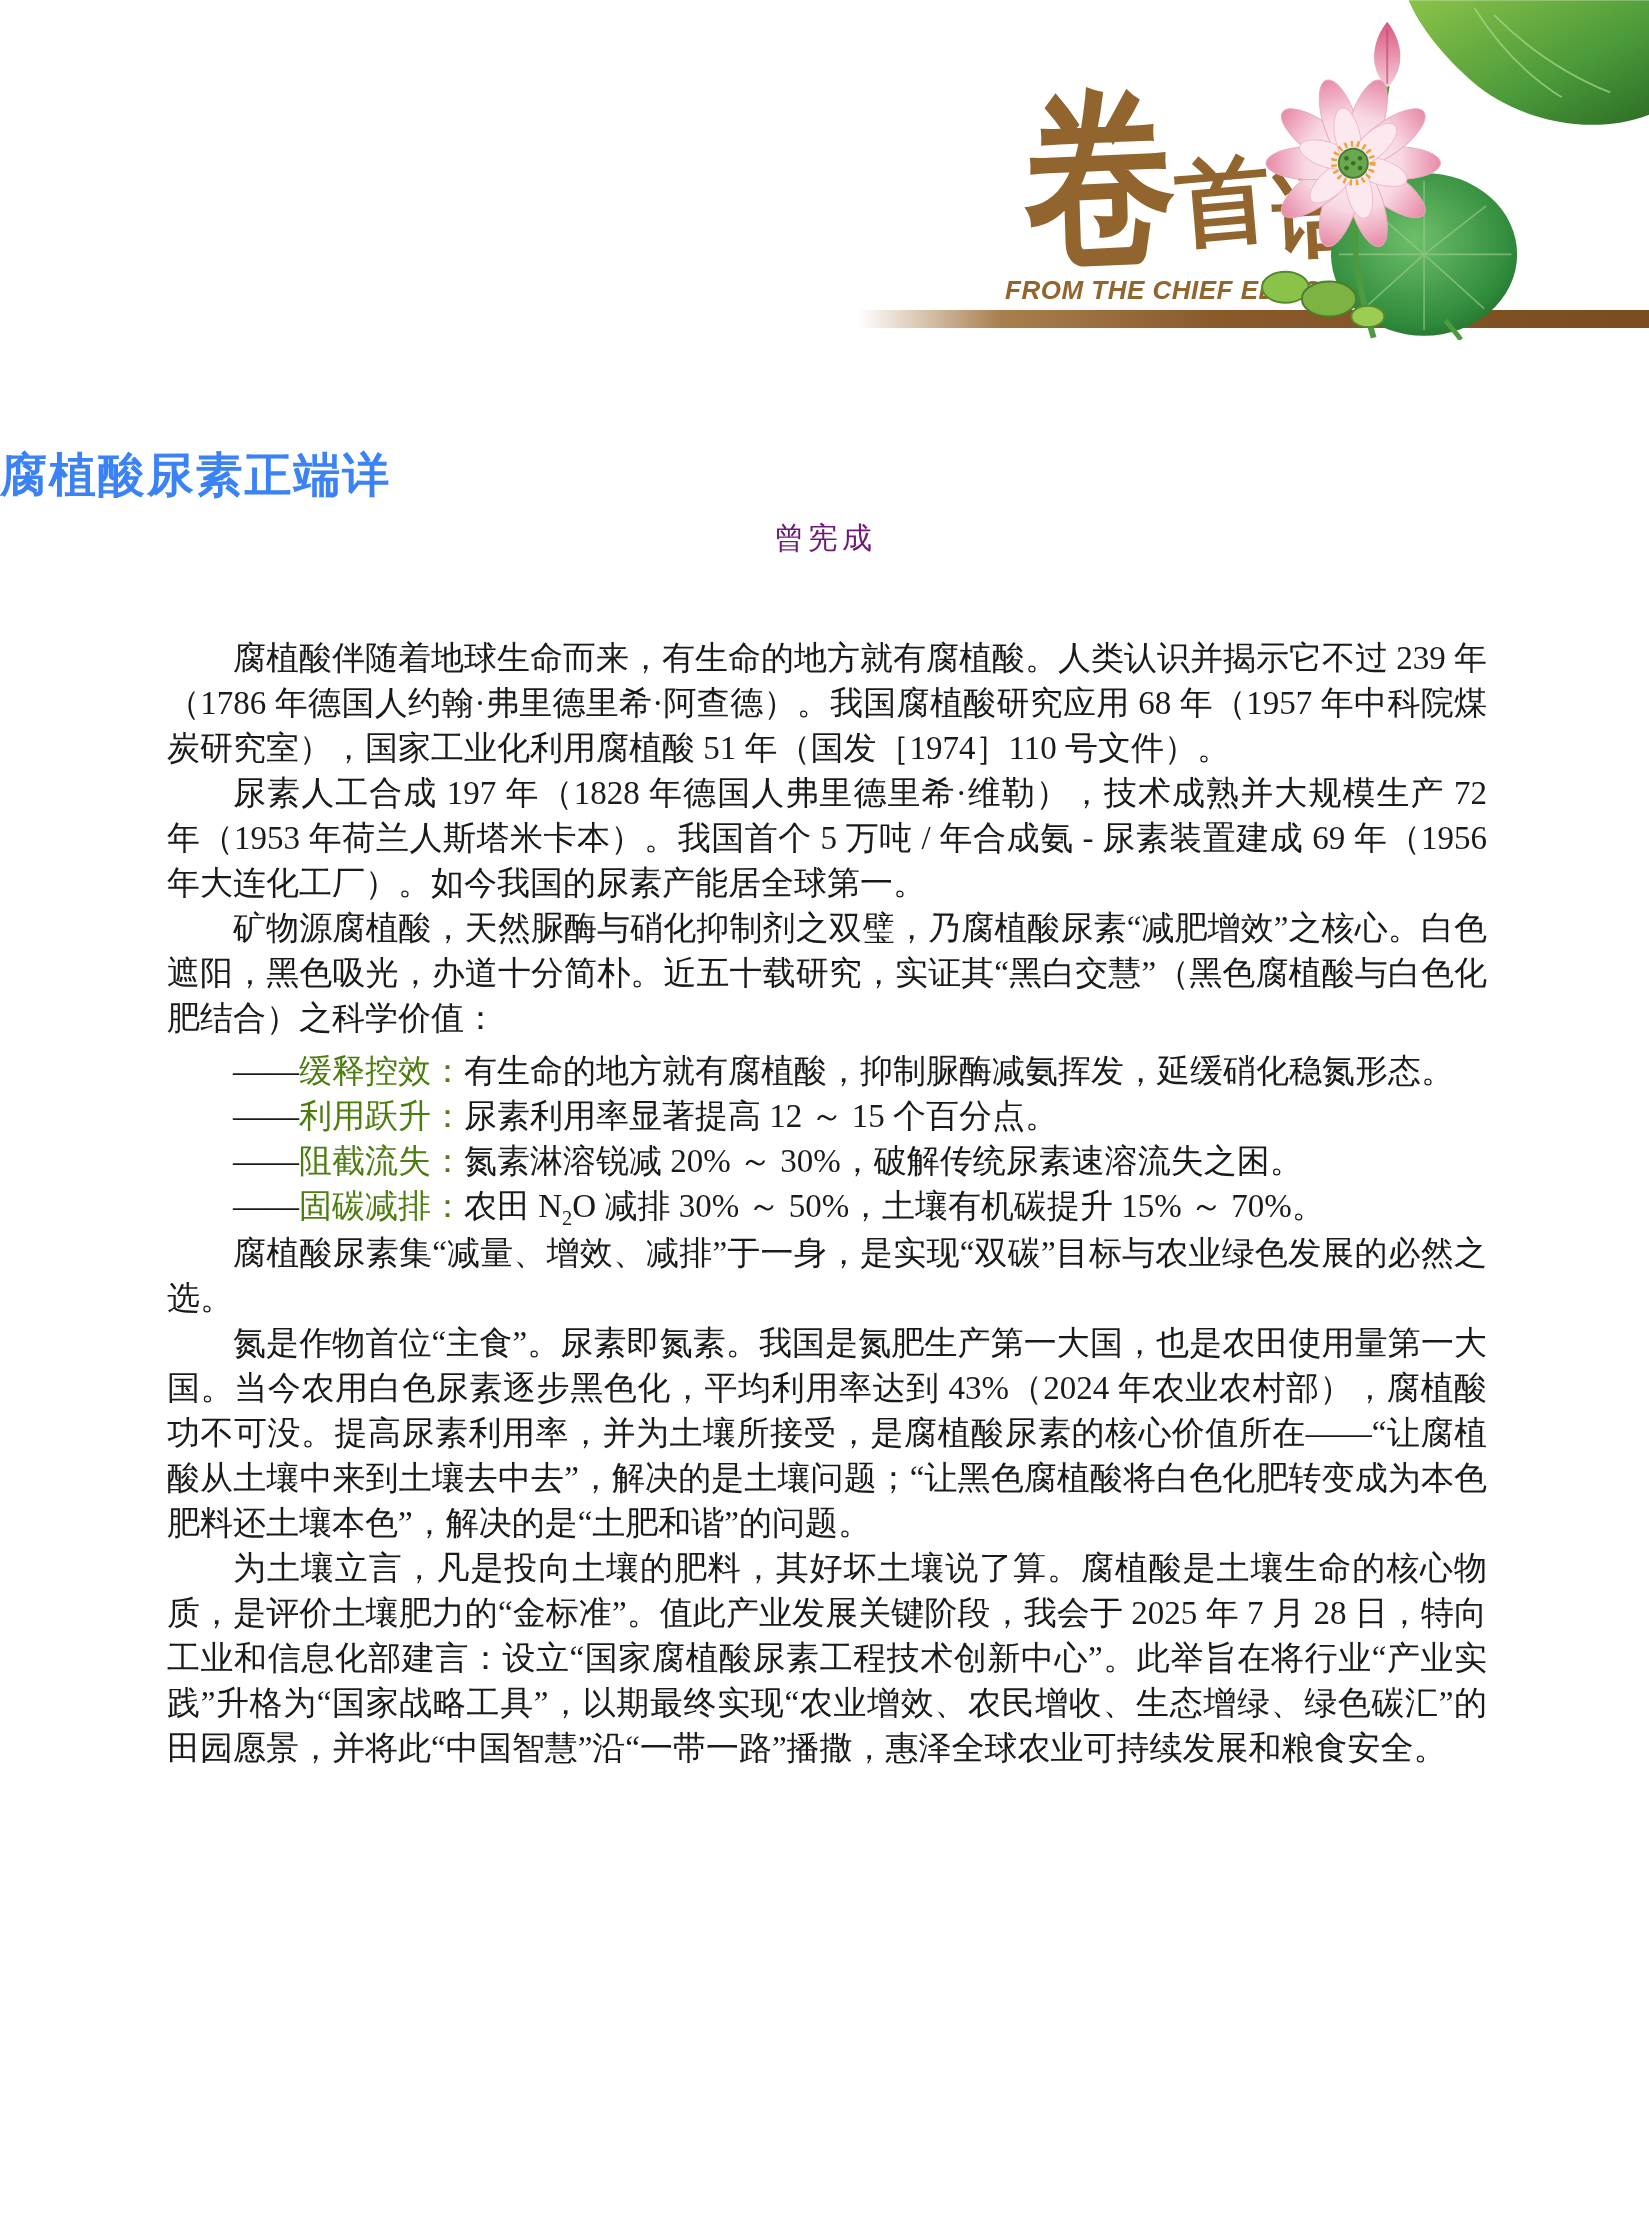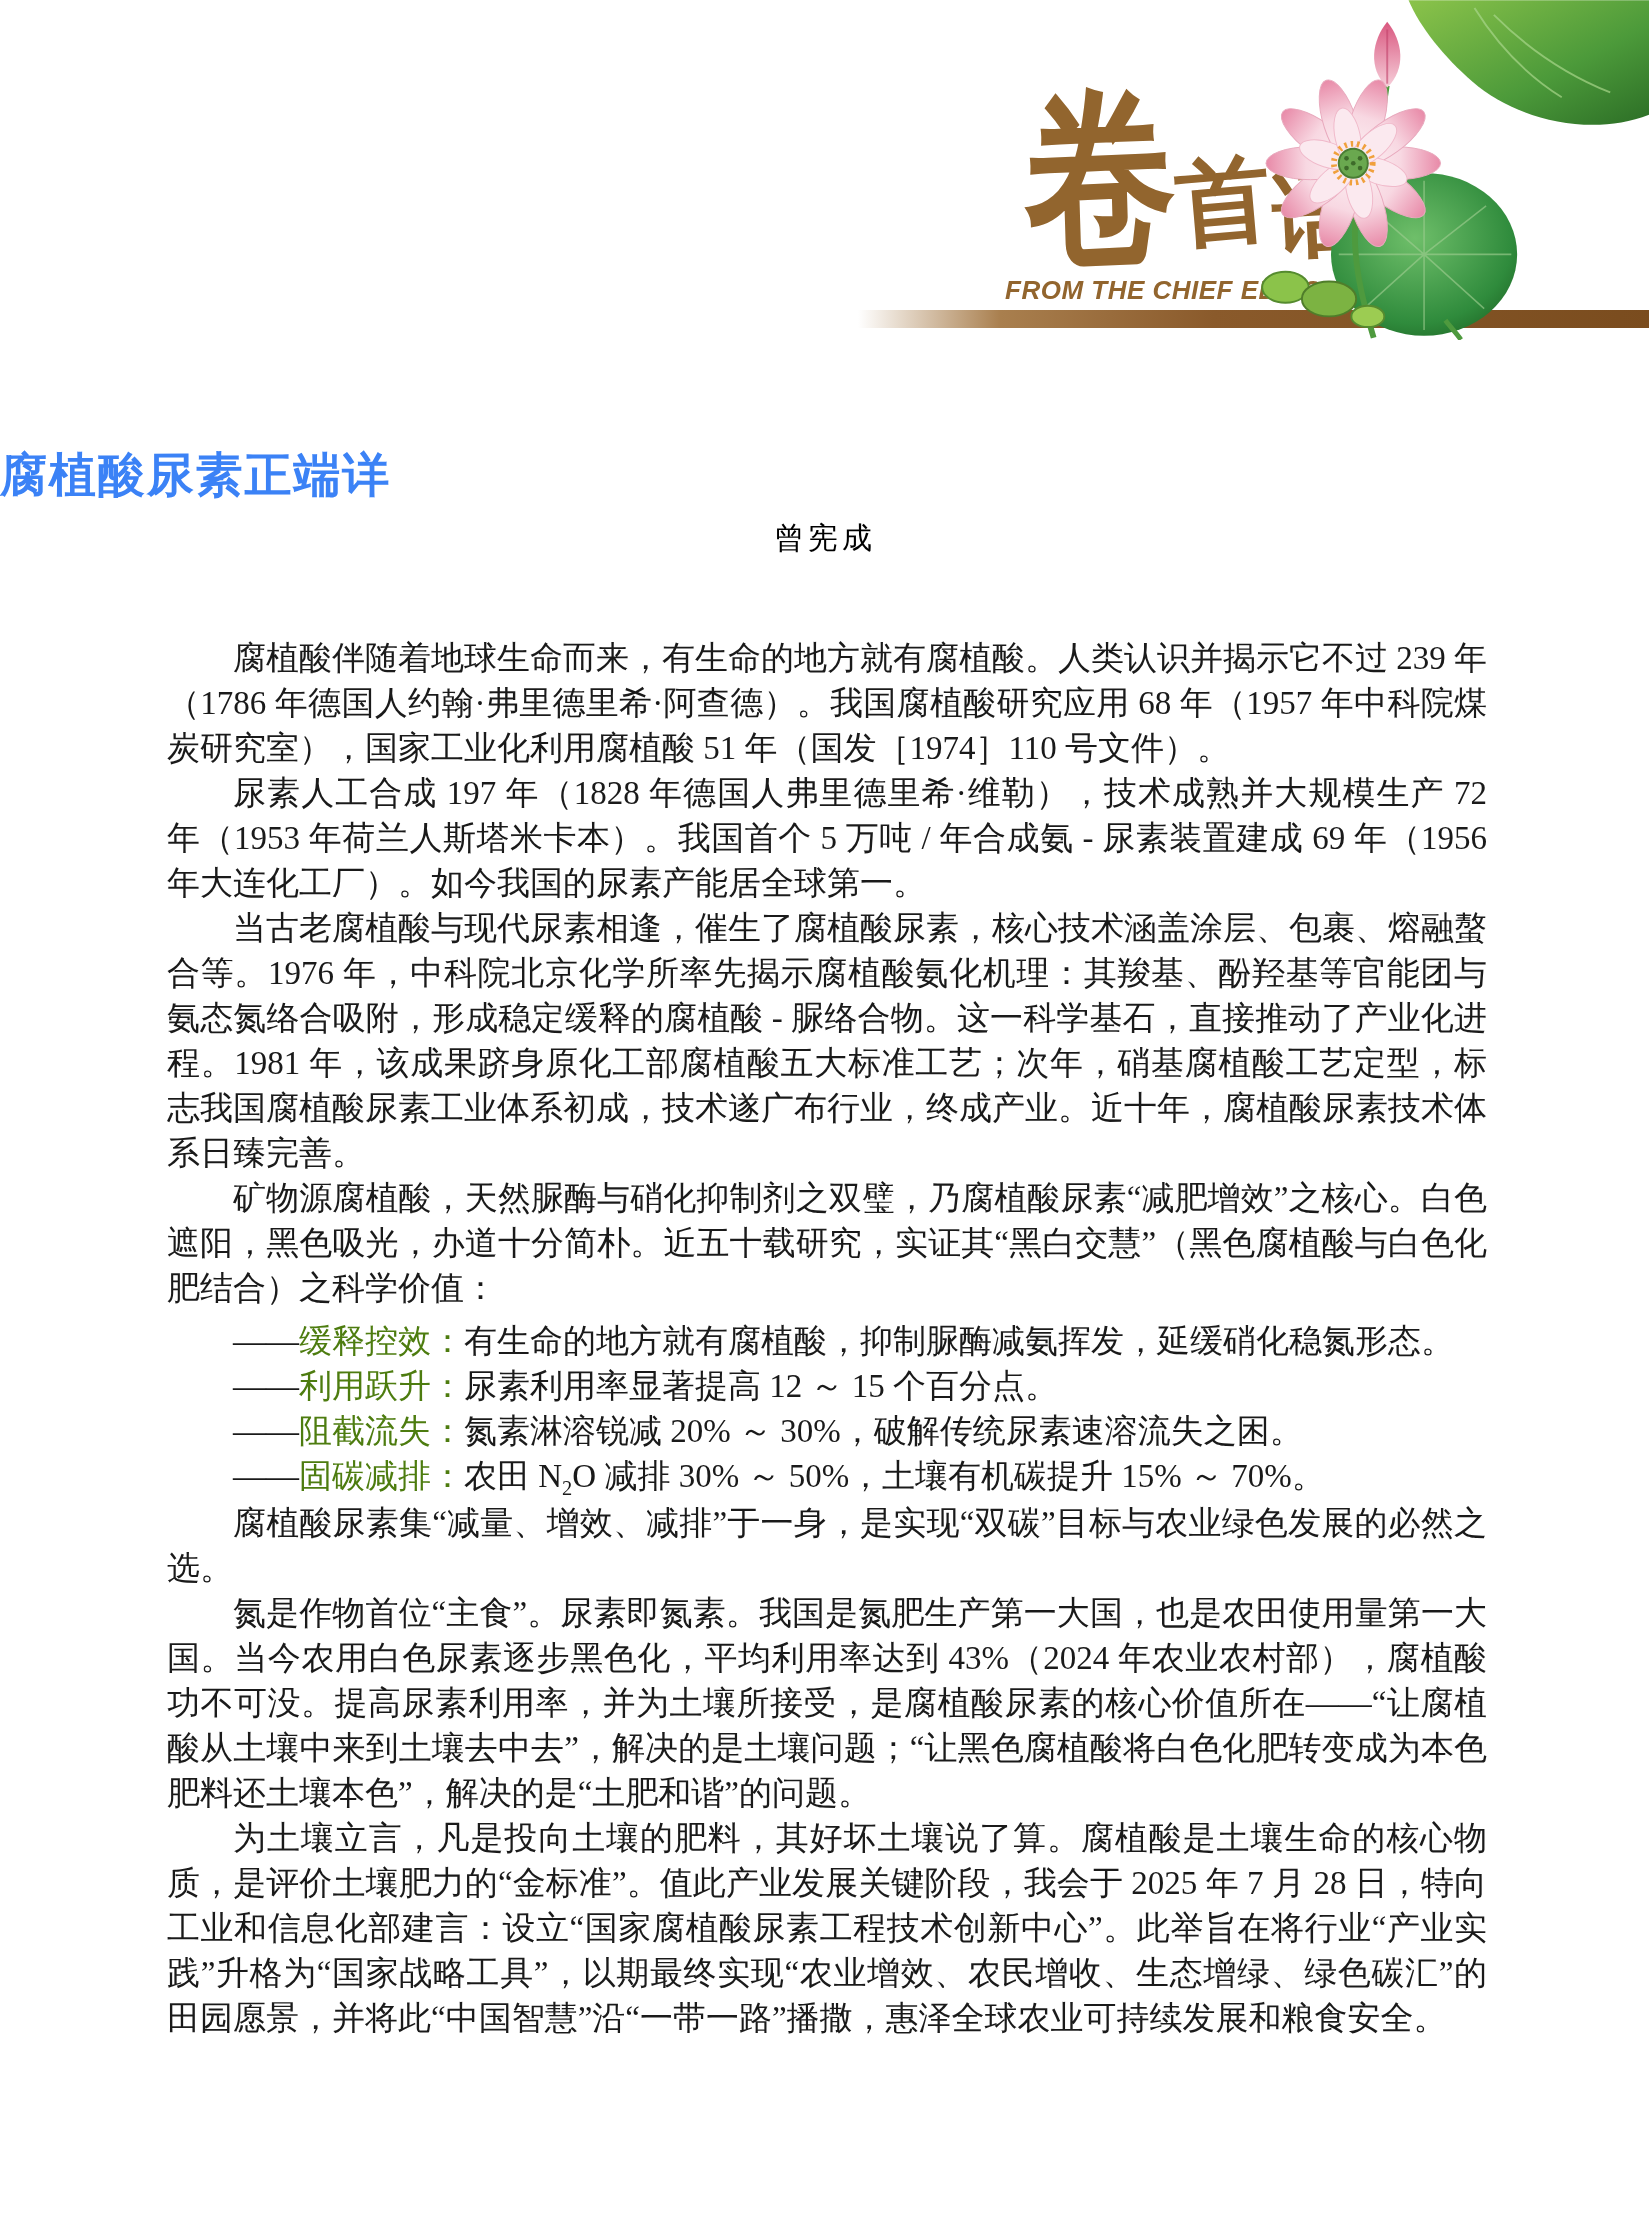--- a/index.html
+++ b/index.html
@@ -28,21 +28,21 @@
   }
   .lotus-wrap{position:absolute;left:1203px;top:0;width:446px;height:340px;}
   
   .art-title{
     position:absolute;left:0;top:444px;width:1650px;text-align:left;
     font-family:"Liberation Sans","DejaVu Sans",sans-serif;
     font-weight:bold;font-size:47px;letter-spacing:1.9px;color:#3b82f6;
   }
   .art-author{
     position:absolute;left:0;top:518px;width:1650px;text-align:center;
-    font-size:30px;letter-spacing:3.9px;color:#000000;
+    font-size:30px;letter-spacing:3.9px;color:#701a75;
     font-family:"DejaVu Serif","Liberation Serif",serif;
   }
   .body-text{
     position:absolute;left:167px;top:604px;width:1320px;
     font-size:33px;line-height:45px;text-align:justify;margin-top:32px;
   }
   .body-text p{margin:0;text-indent:2em;}
   .bullets{margin:7.8px 0 1.9px 0;}
   .bullet{text-indent:2em;}
   .bullet .lbl{color:#4d7c0f;}
@@ -135,21 +135,20 @@
     </svg>
   </div>
 </div>
 
 <div class="art-title">腐植酸尿素正端详</div>
 <div class="art-author">曾宪成</div>
 
 <div class="body-text">
   <p>腐植酸伴随着地球生命而来，有生命的地方就有腐植酸。人类认识并揭示它不过 239 年（1786 年德国人约翰·弗里德里希·阿查德）。我国腐植酸研究应用 68 年（1957 年中科院煤炭研究室），国家工业化利用腐植酸 51 年（国发［1974］110 号文件）。</p>
   <p>尿素人工合成 197 年（1828 年德国人弗里德里希·维勒），技术成熟并大规模生产 72 年（1953 年荷兰人斯塔米卡本）。我国首个 5 万吨 / 年合成氨 - 尿素装置建成 69 年（1956 年大连化工厂）。如今我国的尿素产能居全球第一。</p>
-  <p>当古老腐植酸与现代尿素相逢，催生了腐植酸尿素，核心技术涵盖涂层、包裹、熔融螯合等。1976 年，中科院北京化学所率先揭示腐植酸氨化机理：其羧基、酚羟基等官能团与氨态氮络合吸附，形成稳定缓释的腐植酸 - 脲络合物。这一科学基石，直接推动了产业化进程。1981 年，该成果跻身原化工部腐植酸五大标准工艺；次年，硝基腐植酸工艺定型，标志我国腐植酸尿素工业体系初成，技术遂广布行业，终成产业。近十年，腐植酸尿素技术体系日臻完善。</p>
   <p>矿物源腐植酸，天然脲酶与硝化抑制剂之双璧，乃腐植酸尿素“减肥增效”之核心。白色遮阳，黑色吸光，办道十分简朴。近五十载研究，实证其“黑白交慧”（黑色腐植酸与白色化肥结合）之科学价值：</p>
 
   <div class="bullets">
     <p class="bullet"><span>——</span><span class="lbl">缓释控效：</span><span>有生命的地方就有腐植酸，抑制脲酶减氨挥发，延缓硝化稳氮形态。</span></p>
     <p class="bullet"><span>——</span><span class="lbl">利用跃升：</span><span>尿素利用率显著提高 12 ～ 15 个百分点。</span></p>
     <p class="bullet"><span>——</span><span class="lbl">阻截流失：</span><span>氮素淋溶锐减 20% ～ 30%，破解传统尿素速溶流失之困。</span></p>
     <p class="bullet"><span>——</span><span class="lbl">固碳减排：</span><span>农田 N</span><sub>2</sub><span>O 减排 30% ～ 50%，土壤有机碳提升 15% ～ 70%。</span></p>
   </div>
 
   <p>腐植酸尿素集“减量、增效、减排”于一身，是实现“双碳”目标与农业绿色发展的必然之选。</p>

